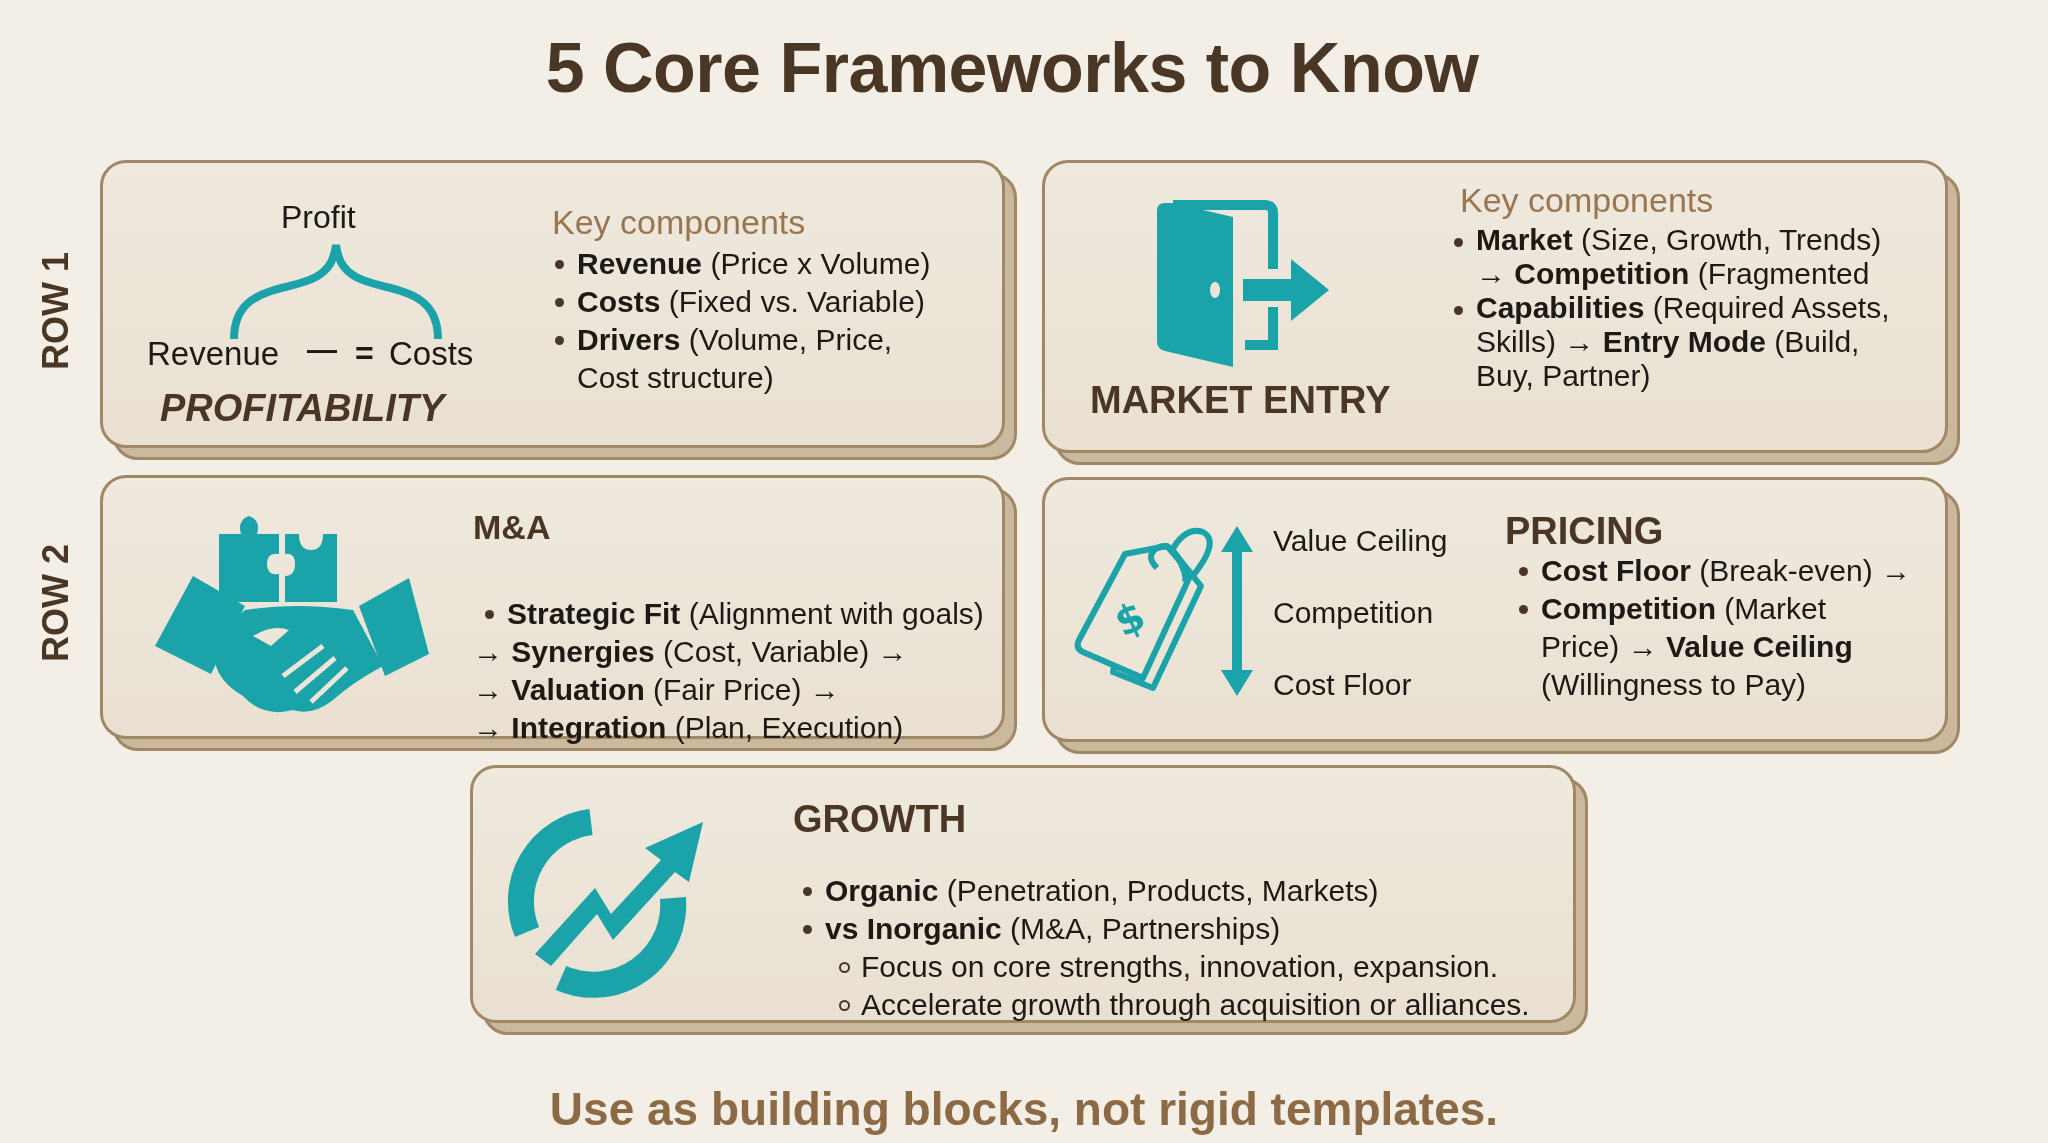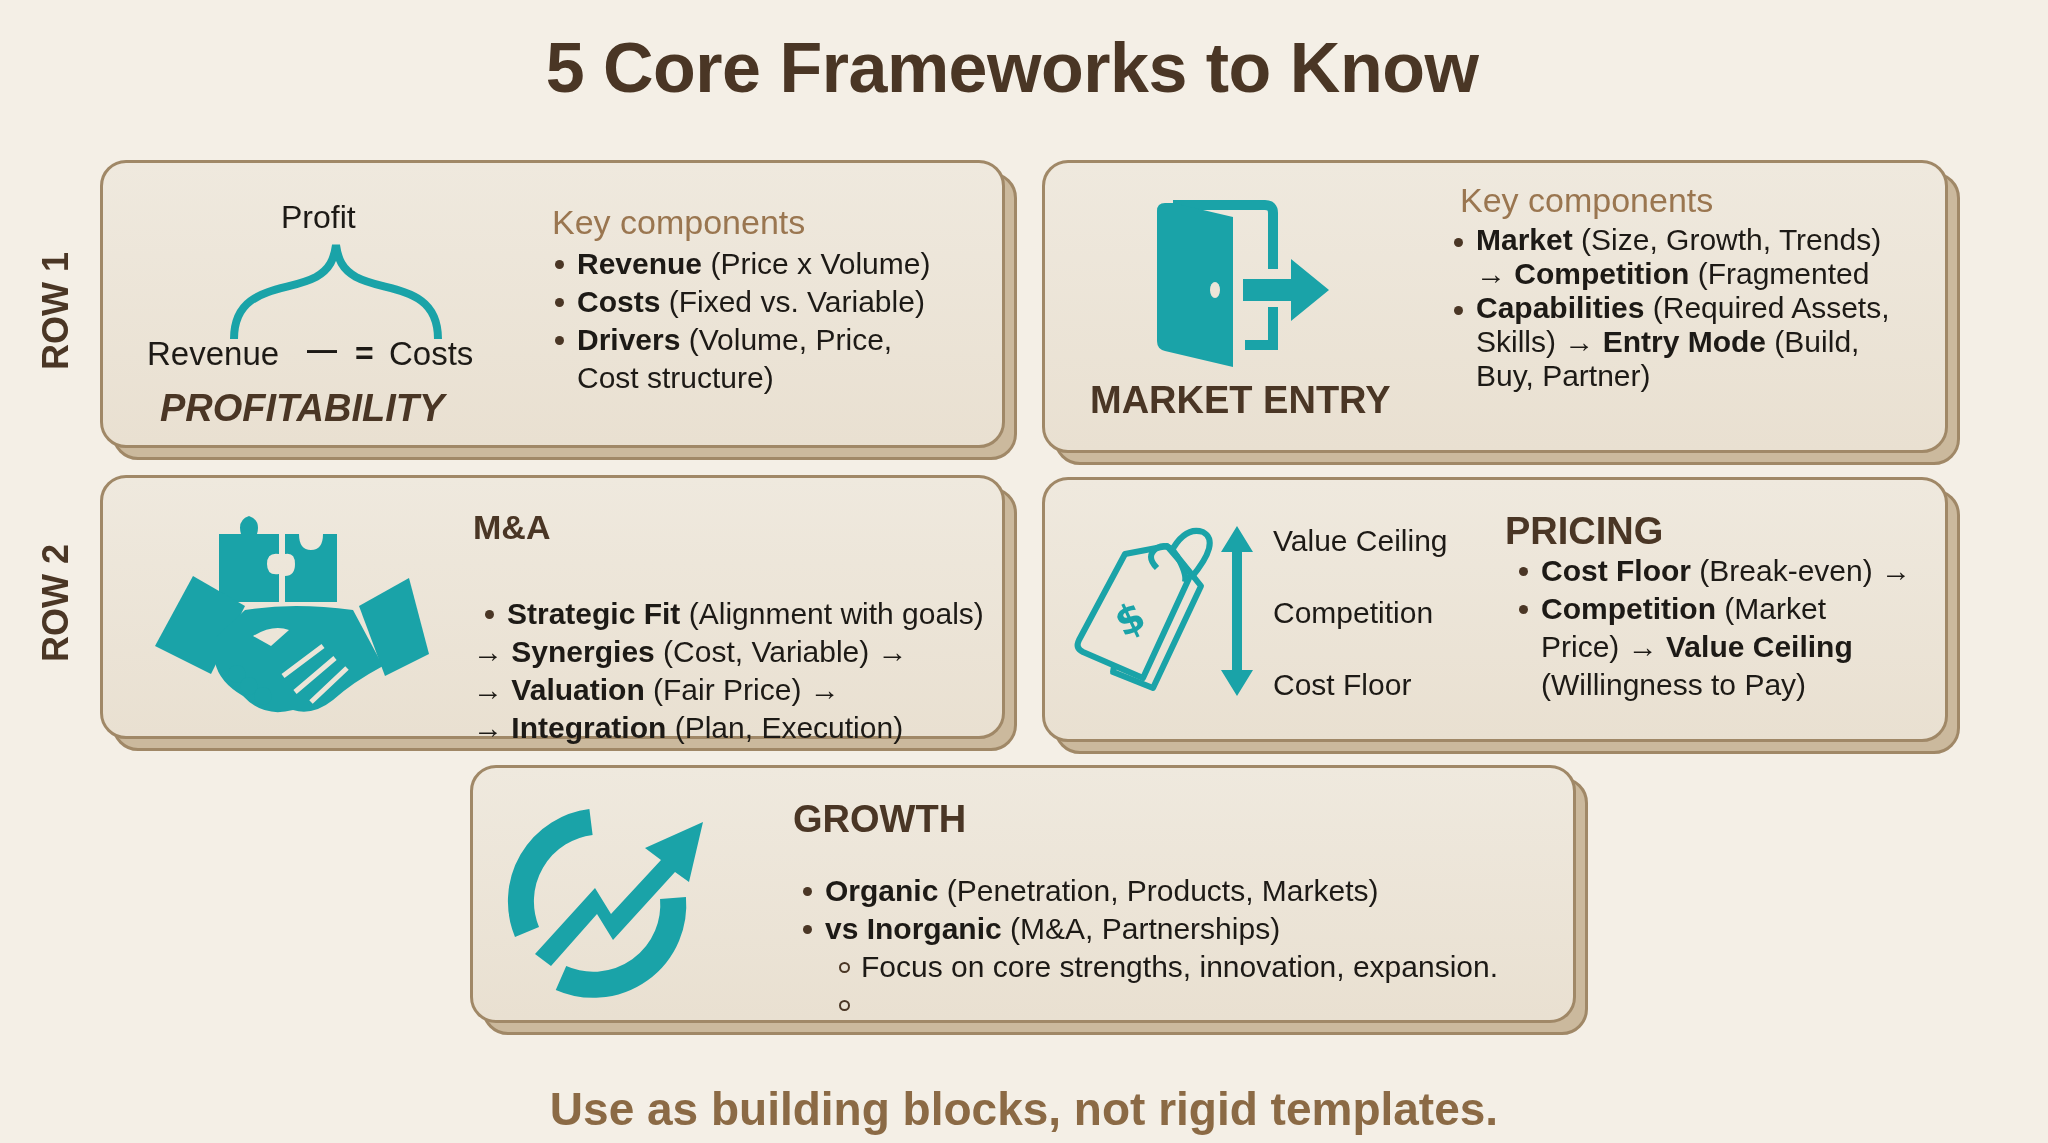--- a/index.html
+++ b/index.html
@@ -177,18 +177,18 @@
         <path d="M78 18 A 80 80 0 0 0 14 128"></path>
         <path d="M160 94 A 80 80 0 0 1 48 174"></path>
       </g>
       <path d="M22 150 L 82 84 L 98 110 L 148 56 L 132 44 L 190 18 L 176 78 L 162 68 L 100 136 L 84 110 L 38 162 Z" fill="#1aa3a8"></path>
     </svg>
     <div class="heading" style="left:320px; top:30px; font-size:38px;">GROWTH</div>
     <div class="list" style="left:326px; top:72px;margin-top:32px;">
       <div class="li"><span class="dot"></span><b>Organic</b><span> (Penetration, Products, Markets)</span></div>
       <div class="li"><span class="dot"></span><b>vs Inorganic</b><span> (M&amp;A, Partnerships)</span></div>
       <div class="li" style="padding-left:62px;"><span class="circ" style="left:40px;"></span><span>Focus on core strengths, innovation, expansion.</span></div>
-      <div class="li" style="padding-left:62px;"><span class="circ" style="left:40px;"></span></div>
+      <div class="li" style="padding-left:62px;"><span class="circ" style="left:40px;"></span><span>Accelerate growth through acquisition or alliances.</span></div>
     </div>
   </div>
 </div>
 
 <div class="tagline">Use as building blocks, not rigid templates.</div>
 
 </body></html>

